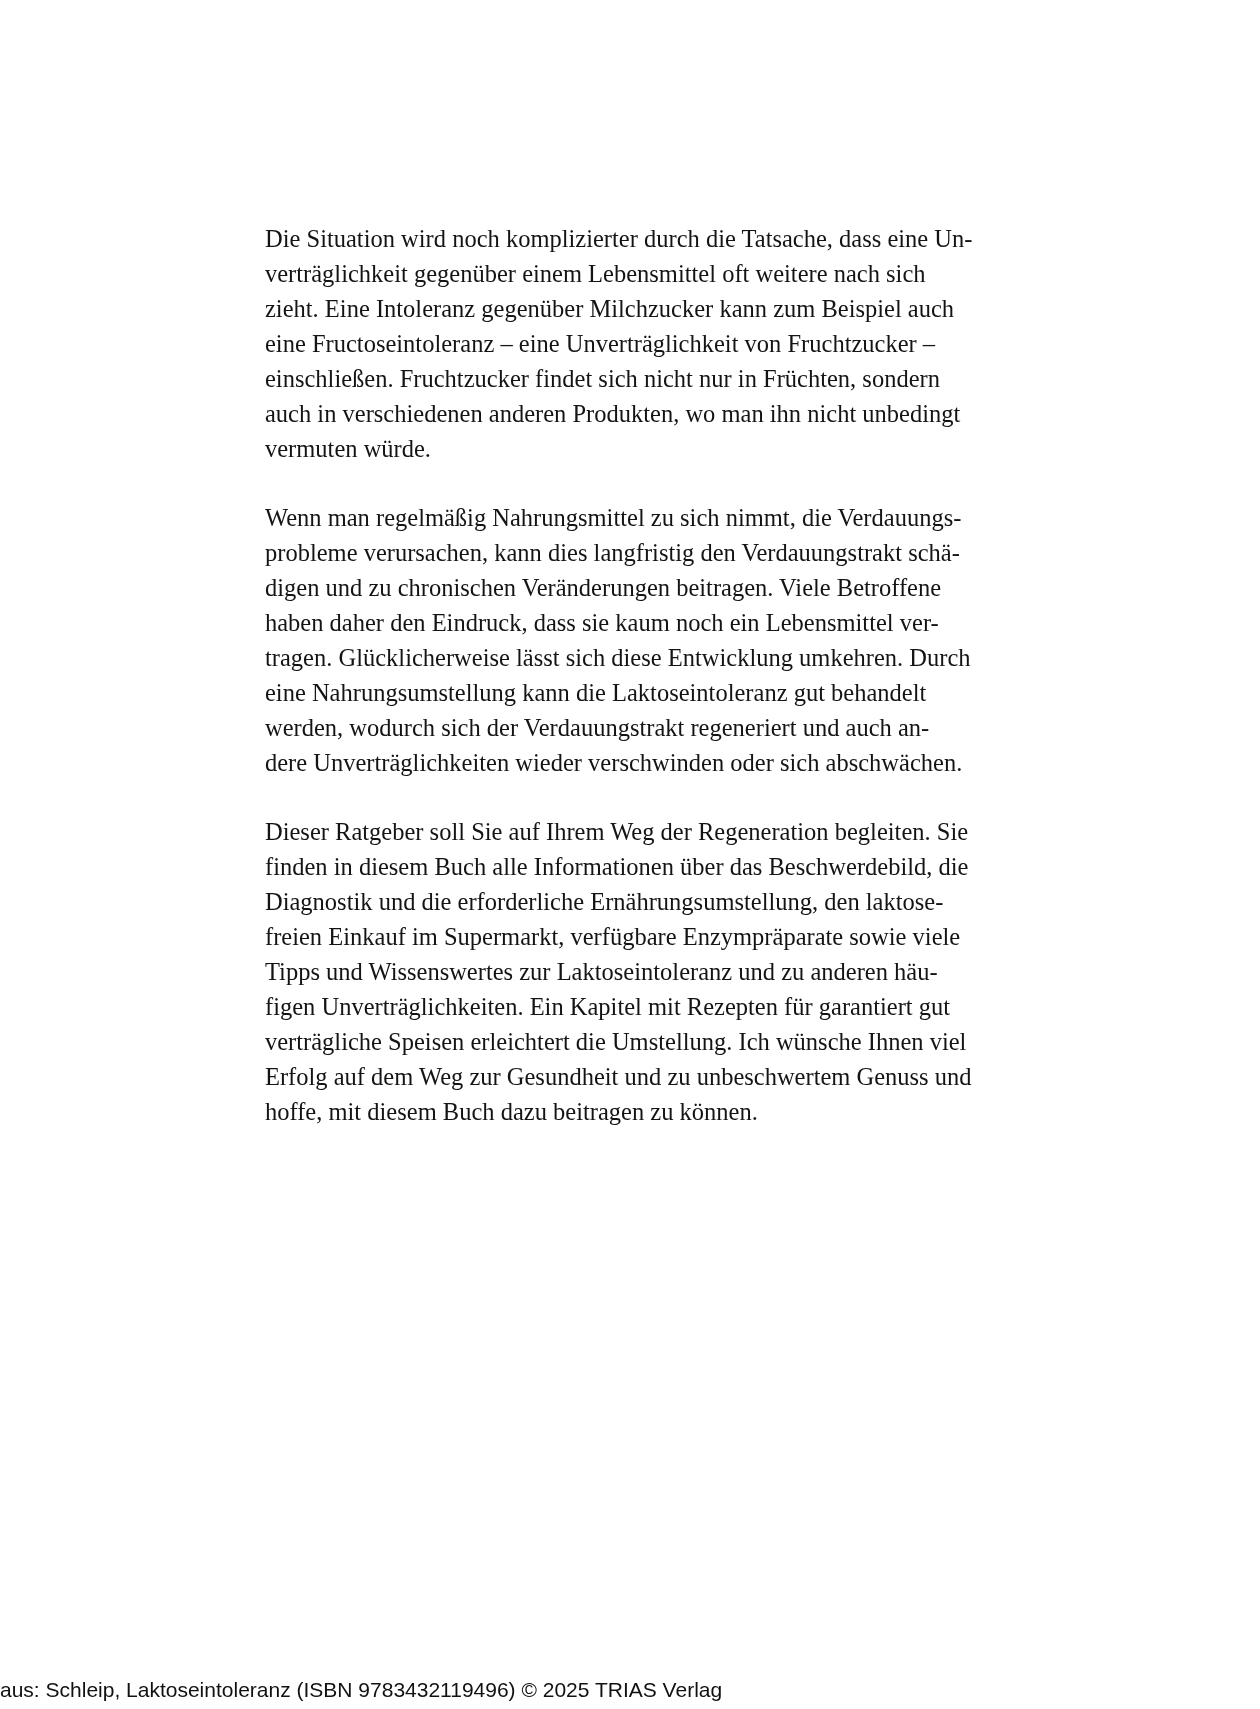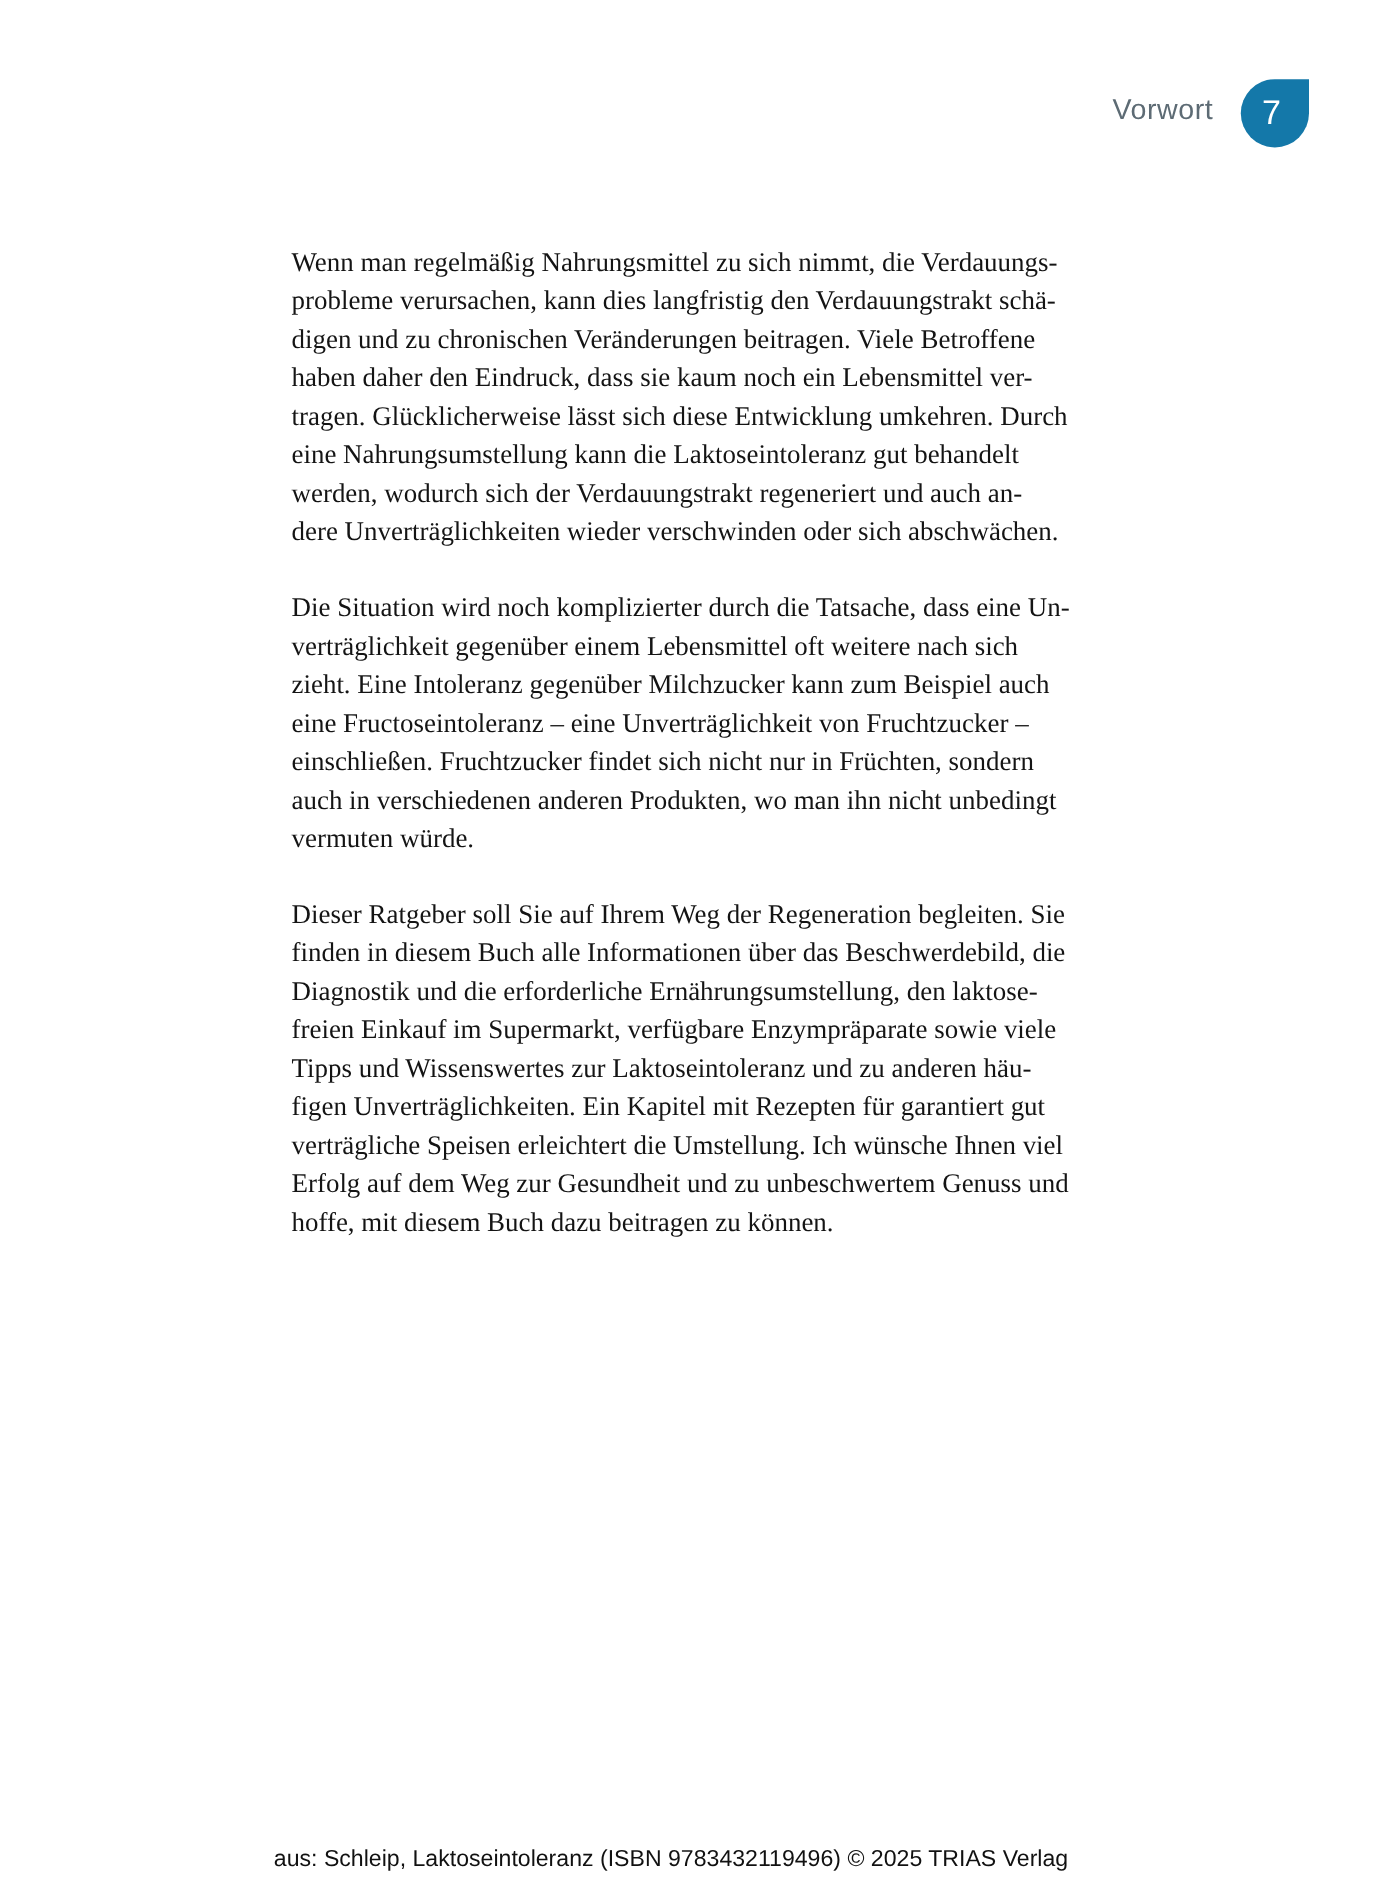--- a/index.html
+++ b/index.html
@@ -71,54 +71,48 @@
     margin-top: 0;
     white-space: nowrap;
   }
 
   
   .footer {
     position: absolute;
     left: 0;
     right: 40px;
     top: 1678px;
-    text-align: center;
+    text-align: left;
     font-family: "Liberation Sans", sans-serif;
     font-size: 21px;
     color: #111111;
   }
 </style>
 </head>
 <body>
 
 <div class="page">
 
-  <div class="header">
-    <span class="section-label">Vorwort</span>
-    <div class="page-badge">
-      <span>7</span>
-    </div>
-  </div>
 
   <div class="body-text">
+    <p>Die Situation wird noch komplizierter durch die Tatsache, dass eine Un-
+verträglichkeit gegenüber einem Lebensmittel oft weitere nach sich
+zieht. Eine Intoleranz gegenüber Milchzucker kann zum Beispiel auch
+eine Fructoseintoleranz – eine Unverträglichkeit von Fruchtzucker –
+einschließen. Fruchtzucker findet sich nicht nur in Früchten, sondern
+auch in verschiedenen anderen Produkten, wo man ihn nicht unbedingt
+vermuten würde.</p>
     <p>Wenn man regelmäßig Nahrungsmittel zu sich nimmt, die Verdauungs-
 probleme verursachen, kann dies langfristig den Verdauungstrakt schä-
 digen und zu chronischen Veränderungen beitragen. Viele Betroffene
 haben daher den Eindruck, dass sie kaum noch ein Lebensmittel ver-
 tragen. Glücklicherweise lässt sich diese Entwicklung umkehren. Durch
 eine Nahrungsumstellung kann die Laktoseintoleranz gut behandelt
 werden, wodurch sich der Verdauungstrakt regeneriert und auch an-
 dere Unverträglichkeiten wieder verschwinden oder sich abschwächen.</p>
-    <p>Die Situation wird noch komplizierter durch die Tatsache, dass eine Un-
-verträglichkeit gegenüber einem Lebensmittel oft weitere nach sich
-zieht. Eine Intoleranz gegenüber Milchzucker kann zum Beispiel auch
-eine Fructoseintoleranz – eine Unverträglichkeit von Fruchtzucker –
-einschließen. Fruchtzucker findet sich nicht nur in Früchten, sondern
-auch in verschiedenen anderen Produkten, wo man ihn nicht unbedingt
-vermuten würde.</p>
     <p>Dieser Ratgeber soll Sie auf Ihrem Weg der Regeneration begleiten. Sie
 finden in diesem Buch alle Informationen über das Beschwerdebild, die
 Diagnostik und die erforderliche Ernährungsumstellung, den laktose-
 freien Einkauf im Supermarkt, verfügbare Enzympräparate sowie viele
 Tipps und Wissenswertes zur Laktoseintoleranz und zu anderen häu-
 figen Unverträglichkeiten. Ein Kapitel mit Rezepten für garantiert gut
 verträgliche Speisen erleichtert die Umstellung. Ich wünsche Ihnen viel
 Erfolg auf dem Weg zur Gesundheit und zu unbeschwertem Genuss und
 hoffe, mit diesem Buch dazu beitragen zu können.</p>
   </div>

